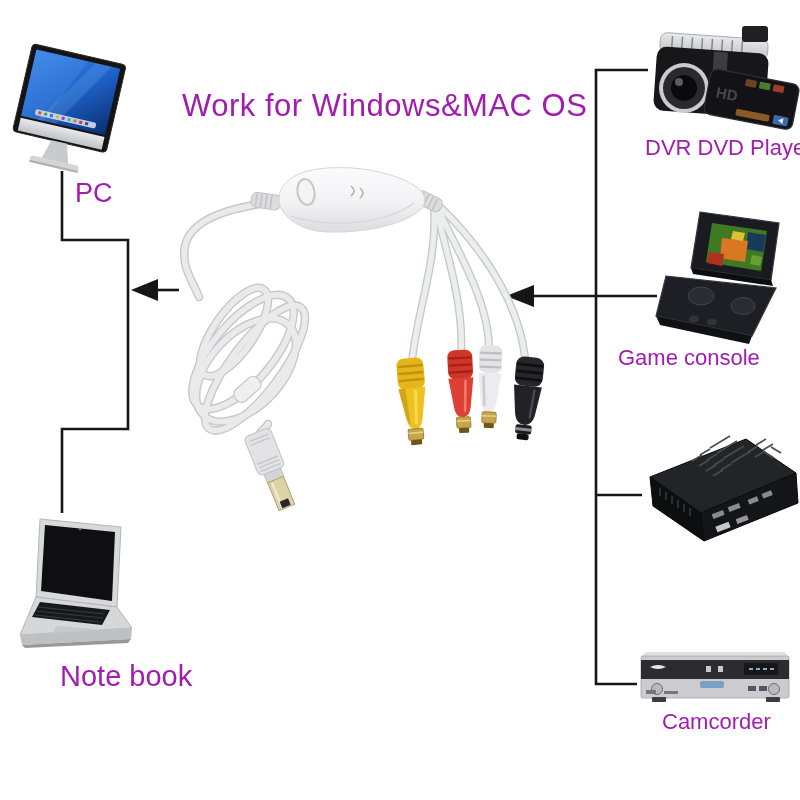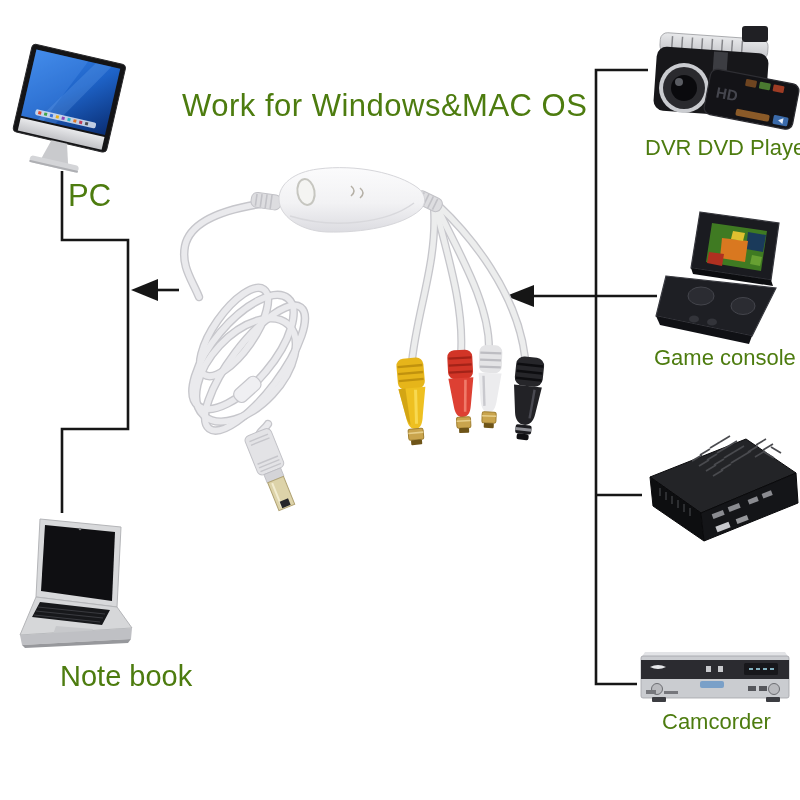--- a/index.html
+++ b/index.html
@@ -1,22 +1,22 @@
 <!DOCTYPE html>
 <html><head>
 <meta charset="utf-8">
 <style>
   html,body{margin:0;padding:0;background:#fff;}
   #stage{position:relative;width:800px;height:800px;background:#ffffff;overflow:hidden;
          font-family:"Liberation Sans", sans-serif;color:#1a1a1a;}
   #art{position:absolute;left:0;top:0;}
-  .lbl{position:absolute;white-space:nowrap;color:#4d7c0f;}
+  .lbl{position:absolute;white-space:nowrap;color:#a21caf;}
   .title{font-size:31px;letter-spacing:.5px;}
   .big{font-size:29px;}
-  .med{font-size:31px;}
+  .med{font-size:27px;margin-left:7px;}
   .small{font-size:22px;}
 </style>
 </head>
 <body>
 
 <div id="stage">
 
 <svg id="art" width="800" height="800" viewBox="0 0 800 800">
   <defs>
     <linearGradient id="podGrad" x1="0" y1="0" x2="0" y2="1">
@@ -338,16 +338,16 @@
       <path d="M351,186 q6,5 0,10"></path>
       <path d="M360,188 q6,5 0,10"></path>
     </g>
   </g>
 </svg>
 
 <div class="lbl title" style="left:182px;top:88px;">Work for Windows&amp;MAC OS</div>
 <div class="lbl med" style="left:68px;top:178px;">PC</div>
 <div class="lbl big" style="left:16px;top:660px;margin-left:44px;">Note book</div>
 <div class="lbl small" style="left:645px;top:135px;">DVR DVD Player</div>
-<div class="lbl small" style="left:654px;top:345px;">Game console</div>
+<div class="lbl small" style="left:618px;top:345px;">Game console</div>
 <div class="lbl small" style="left:662px;top:709px;text-align:center;">Camcorder</div>
 
 </div>
 
 </body></html>

